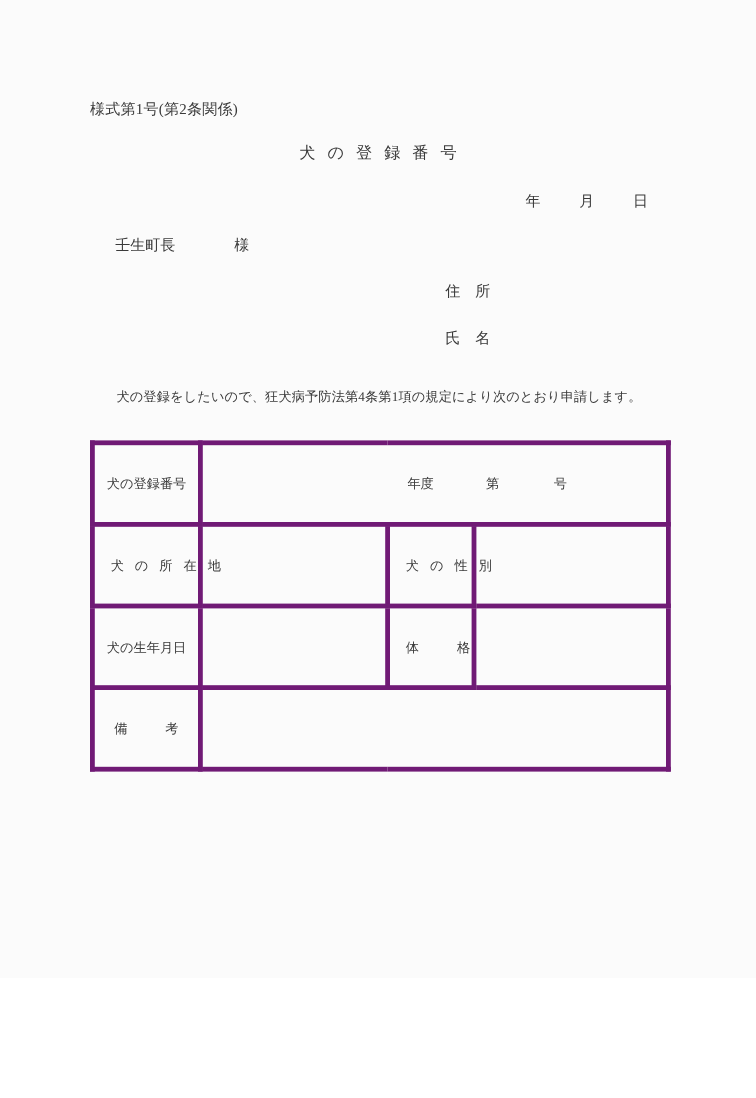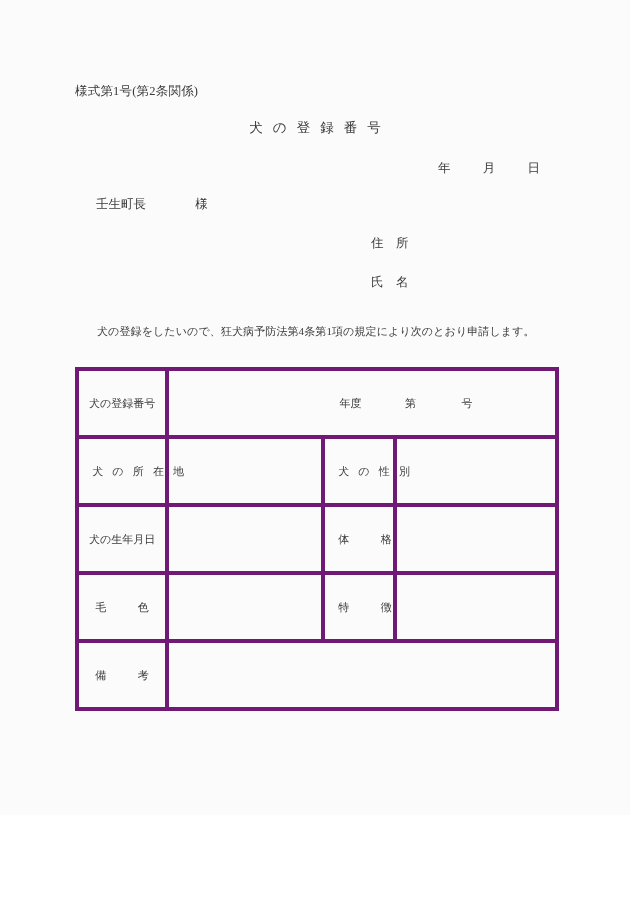--- a/index.html
+++ b/index.html
@@ -176,26 +176,20 @@
       </tr>
 
 
       <tr>
         <td class="label-cell">犬の生年月日</td>
         <td class="value-cell"></td>
         <td class="label-cell label-track">体　　格</td>
         <td class="value-cell"></td>
       </tr>
 
-      <tr>
-        <td class="label-cell label-track">毛　　色</td>
-        <td class="value-cell"></td>
-        <td class="label-cell label-track">特　　徴</td>
-        <td class="value-cell"></td>
-      </tr>
 
       <tr>
         <td class="label-cell label-track">備　　考</td>
         <td class="value-cell" colspan="3"></td>
       </tr>
     </tbody>
   </table>
 
 </div>
 

